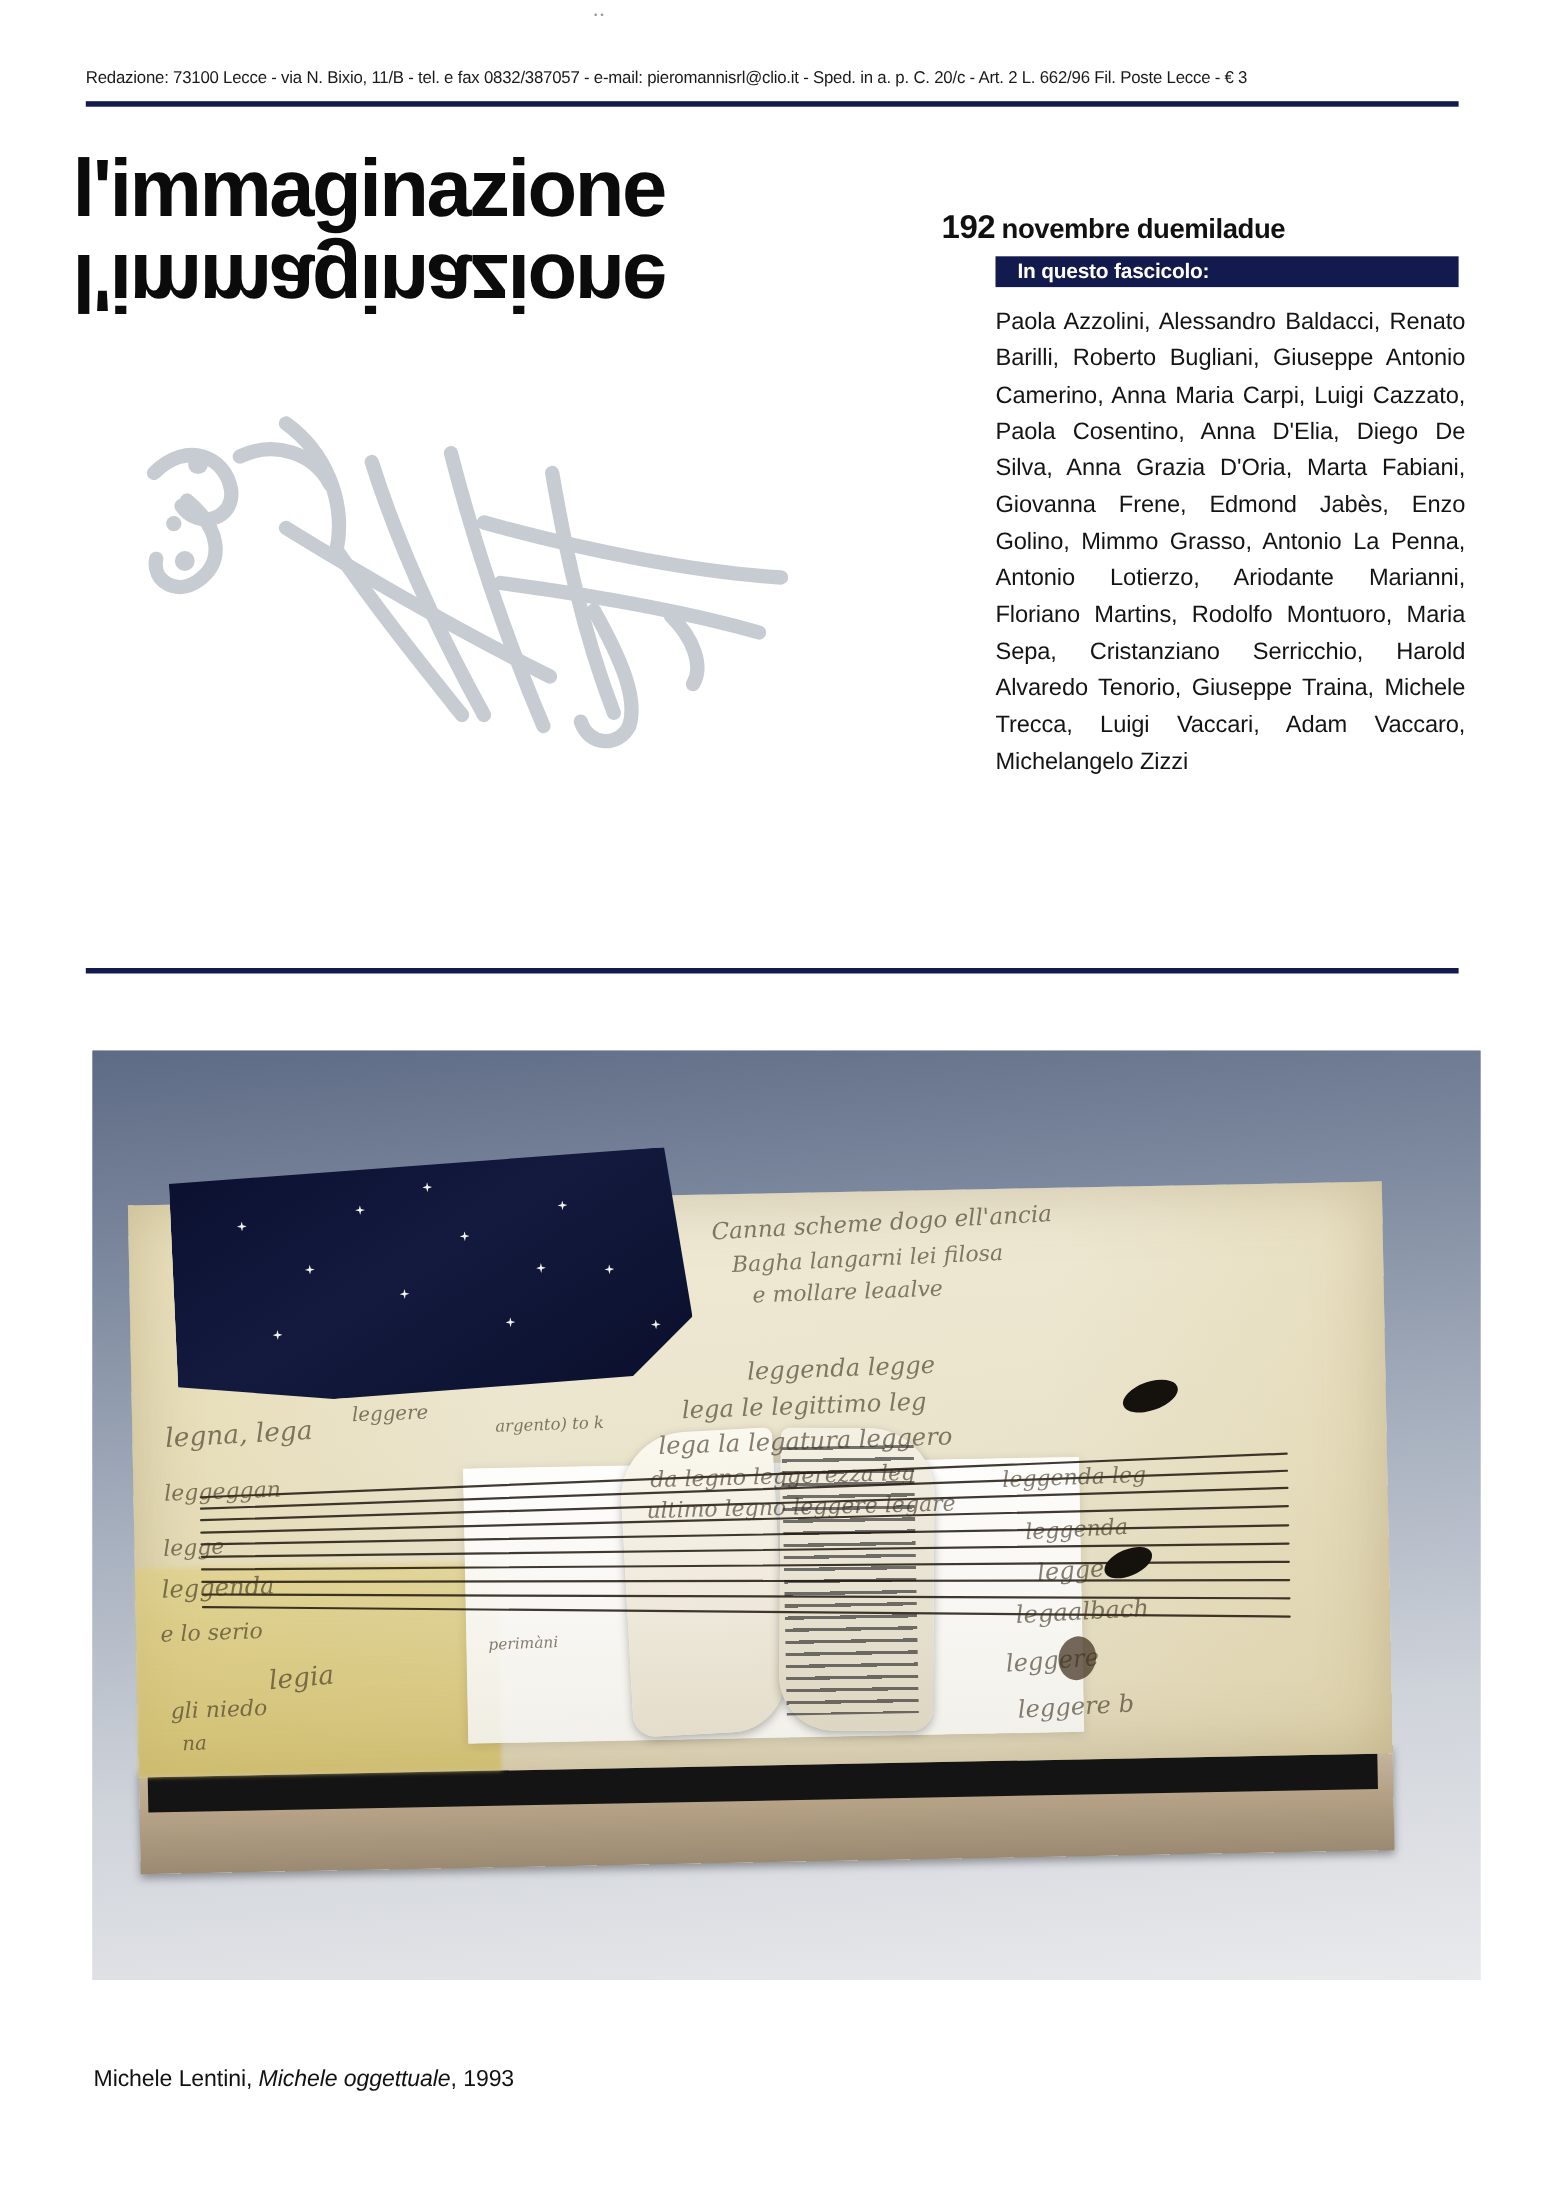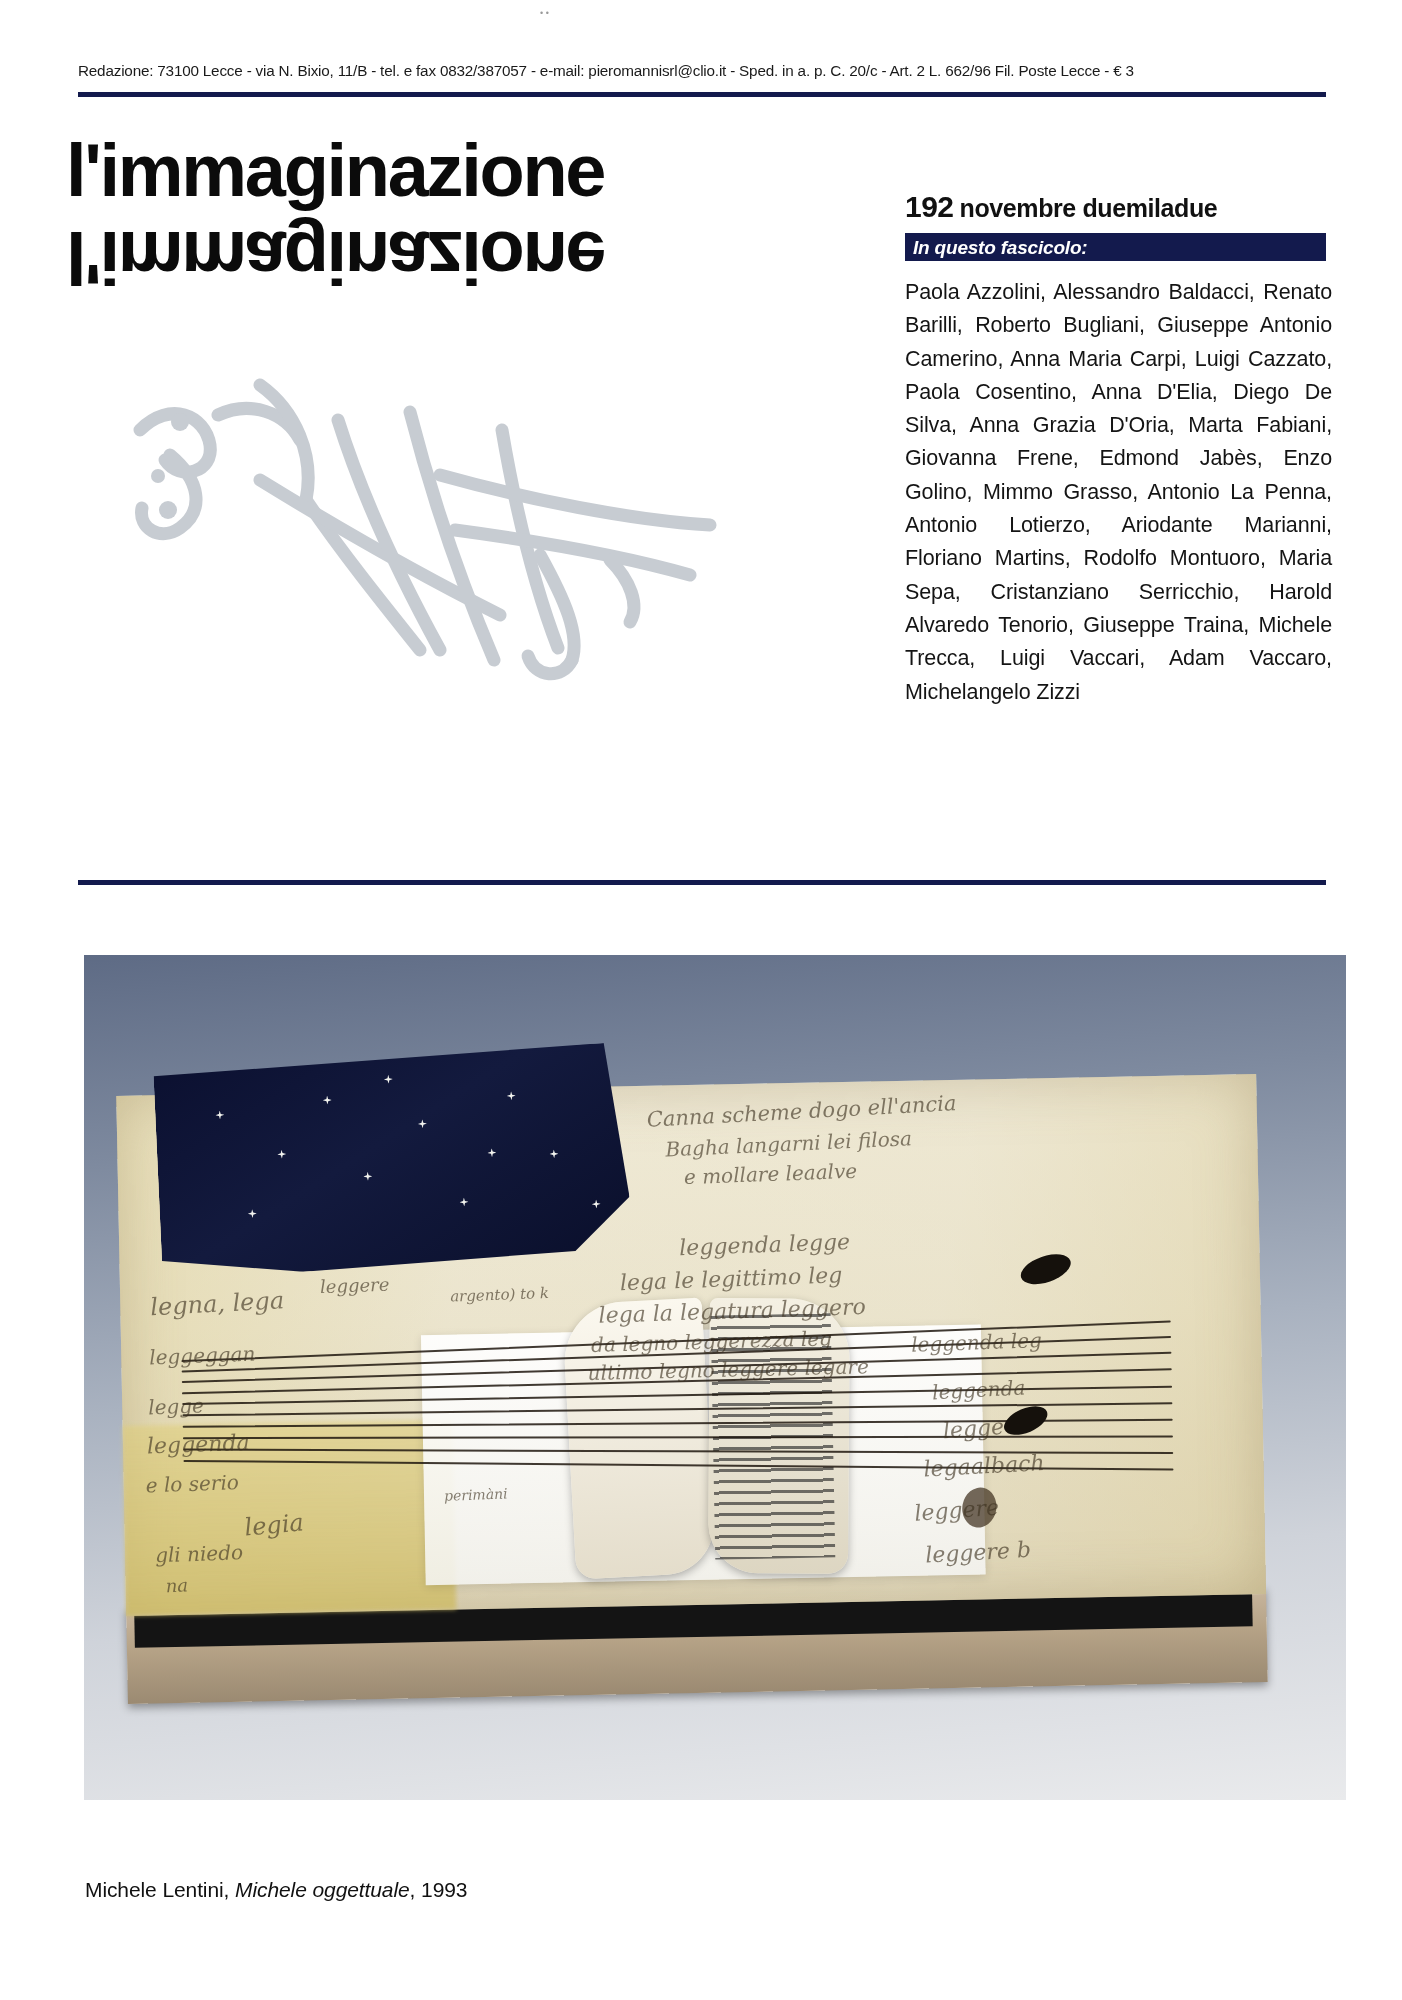--- a/index.html
+++ b/index.html
@@ -73,21 +73,21 @@
     left: 110px;
     top: 360px;
     width: 700px;
     height: 330px;
     pointer-events: none;
   }
 
   
   .issue-line {
     position: absolute;
-    left: 905px;
+    left: 856px;
     top: 190px;
     width: 425px;
     white-space: nowrap;
   }
   .issue-number {
     font-size: 30px;
     font-weight: bold;
     letter-spacing: -0.5px;
   }
   .issue-date {
@@ -99,26 +99,25 @@
   .fascicolo-bar {
     position: absolute;
     left: 905px;
     top: 233px;
     width: 421px;
     height: 28px;
     background: #131a4d;
   }
   .fascicolo-bar span {
     position: absolute;
-    left: 8px;
+    left: 20px;
     top: 4px;
     color: #ffffff;
     font-size: 19px;
     font-weight: bold;
-    font-style: italic;
     letter-spacing: -0.2px;
   }
   .contributors {
     position: absolute;
     left: 905px;
     top: 276px;
     width: 427px;
     font-size: 21.5px;
     line-height: 33.3px;
     text-align: justify;

